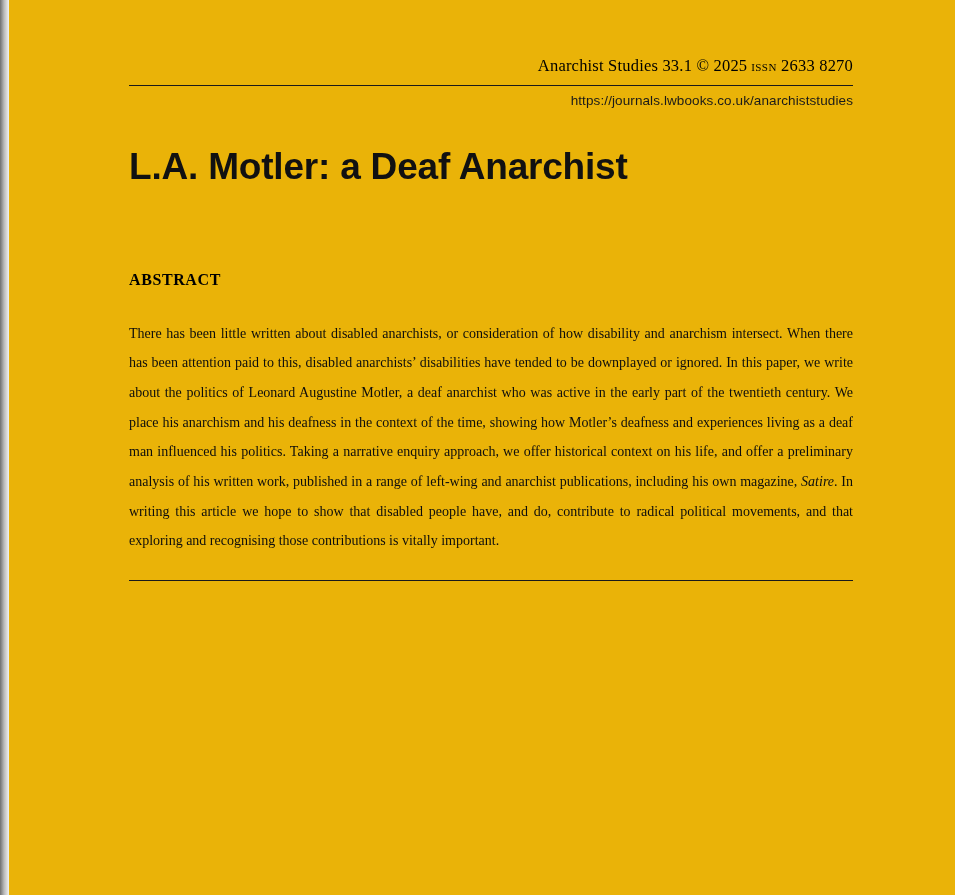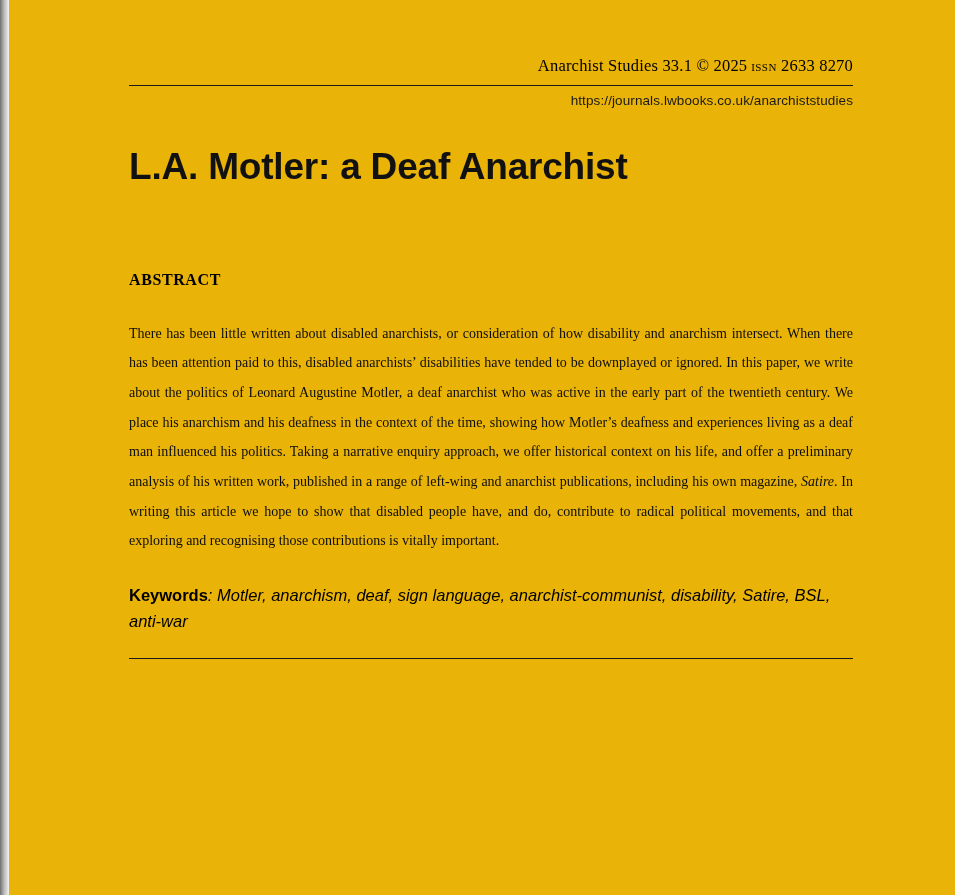--- a/index.html
+++ b/index.html
@@ -139,20 +139,17 @@
 
     <h1 class="title">L.A. Motler: a Deaf Anarchist</h1>
 
 
     <div class="abstract-heading">ABSTRACT</div>
 
     <div class="abstract-body">
       <span>There has been little written about disabled anarchists, or consideration of how disability and anarchism intersect. When there has been attention paid to this, disabled anarchists’ disabilities have tended to be downplayed or ignored. In this paper, we write about the politics of Leonard Augustine Motler, a deaf anarchist who was active in the early part of the twentieth century. We place his anarchism and his deafness in the context of the time, showing how Motler’s deafness and experiences living as a deaf man influenced his politics. Taking a narrative enquiry approach, we offer historical context on his life, and offer a preliminary analysis of his written work, published in a range of left-wing and anarchist publications, including his own magazine, </span><i>Satire</i><span>. In writing this article we hope to show that disabled people have, and do, contribute to radical political movements, and that exploring and recognising those contributions is vitally important.</span>
     </div>
 
-    <div class="keywords">
-      <span class="kw-label">Keywords</span><span class="kw-list">: </span><span class="kw-list">Motler, anarchism, deaf, sign language, anarchist-communist, disability, Satire, BSL, anti-war</span>
-    </div>
 
     <div class="bottom-rule"></div>
 
   </div>
 </div>
 
 </body></html>

